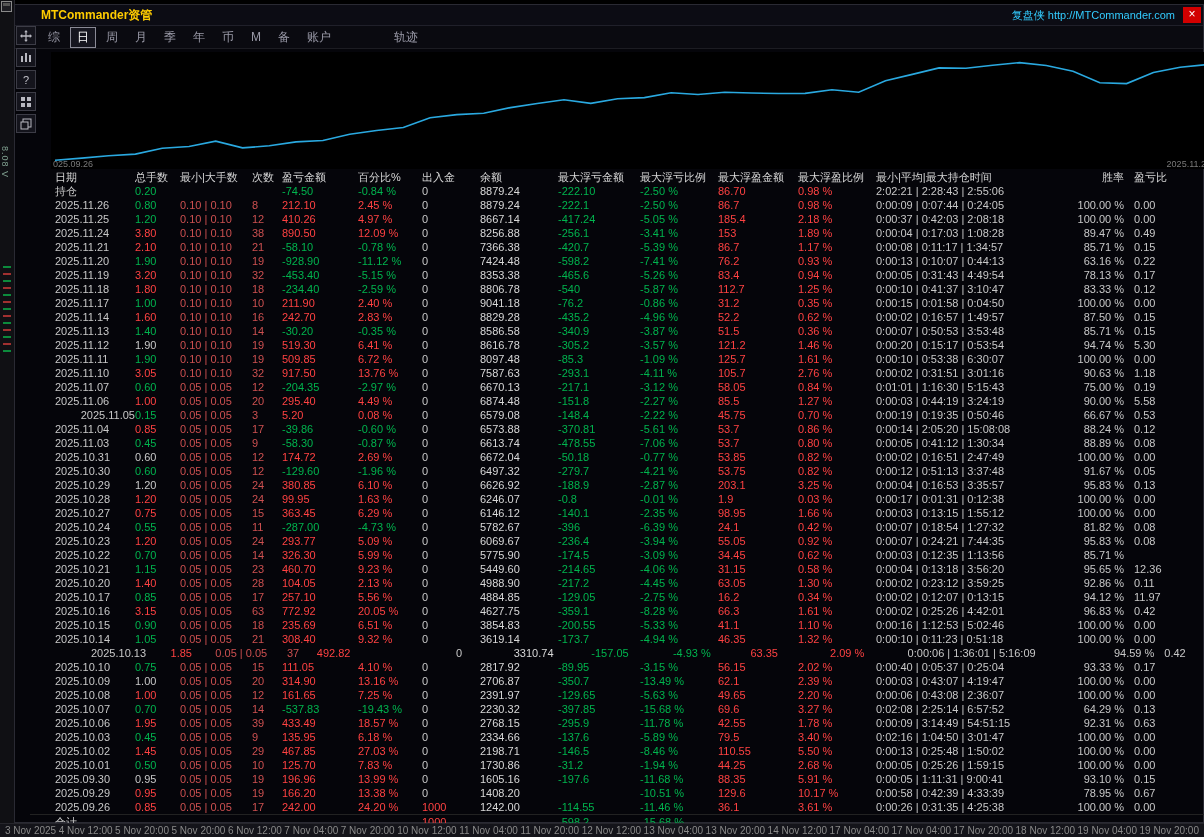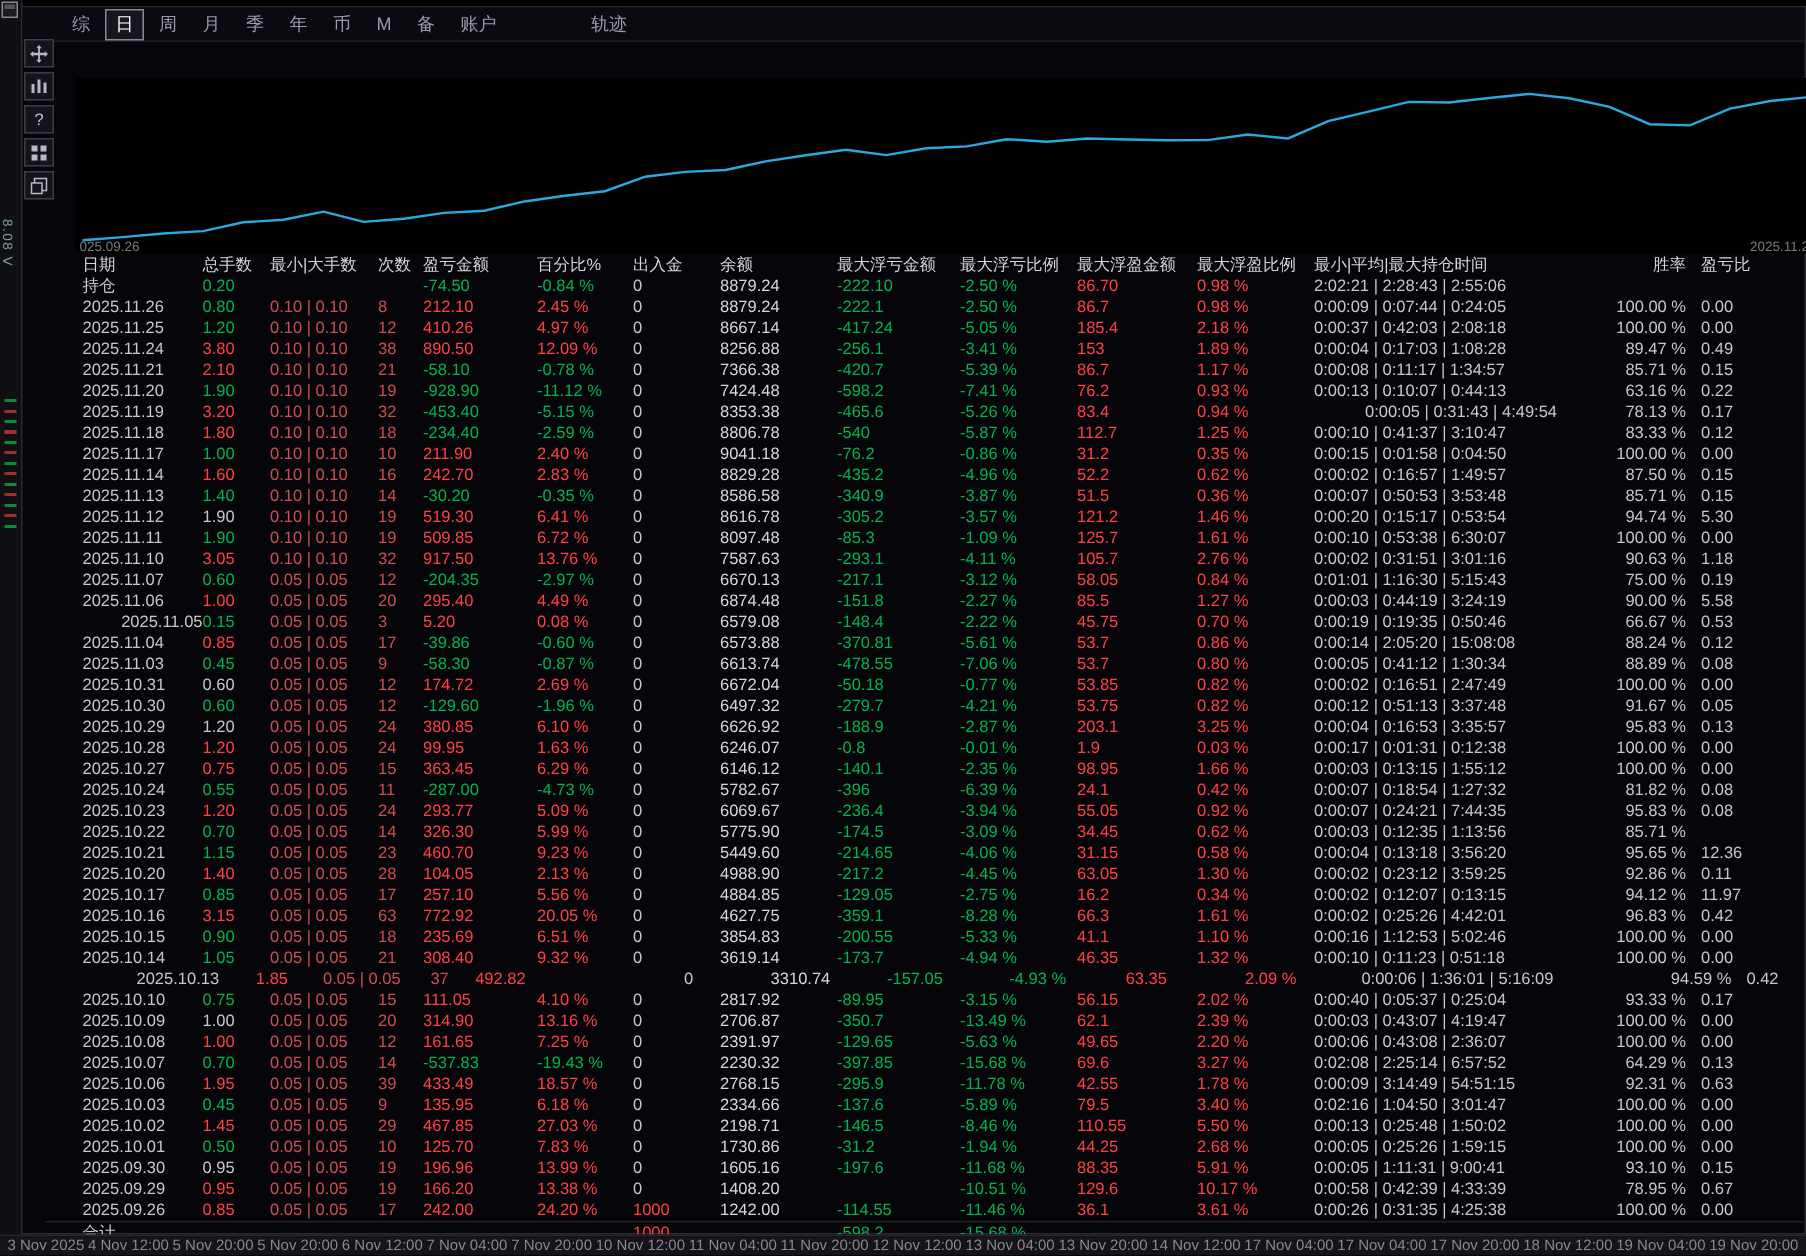--- a/index.html
+++ b/index.html
@@ -52,20 +52,26 @@
 </head>
 <body>
 
 <div class="leftstrip">
   <div class="term-icon"></div>
   <div class="vlabel">8.08 V</div>
   <div class="candles"></div>
 </div>
 
 <div class="window">
+  <div class="titlebar">
+    <span class="title">MTCommander资管</span>
+    <span class="spacer"></span>
+    <span class="link">复盘侠 http://MTCommander.com</span>
+    <span class="closebtn">×</span>
+  </div>
   <div class="menubar">
       <div class="menuitem">综</div>
       <div class="menuitem selected">日</div>
       <div class="menuitem">周</div>
       <div class="menuitem">月</div>
       <div class="menuitem">季</div>
       <div class="menuitem">年</div>
       <div class="menuitem">币</div>
       <div class="menuitem">M</div>
       <div class="menuitem">备</div>
@@ -206,21 +212,21 @@
           <div class="cell c2" style="width: 72px; color: rgb(205, 80, 80);">0.10 | 0.10</div>
           <div class="cell c3" style="width: 30px; color: rgb(205, 80, 80);">32</div>
           <div class="cell c4" style="width: 76px; color: rgb(0, 180, 78);">-453.40</div>
           <div class="cell c5" style="width: 64px; color: rgb(0, 180, 78);">-5.15 %</div>
           <div class="cell c6" style="width: 58px; color: rgb(200, 200, 200);">0</div>
           <div class="cell c7" style="width: 78px; color: rgb(216, 216, 216);">8353.38</div>
           <div class="cell c8" style="width: 82px; color: rgb(0, 180, 78);">-465.6</div>
           <div class="cell c9" style="width: 78px; color: rgb(0, 180, 78);">-5.26 %</div>
           <div class="cell c10" style="width: 80px; color: rgb(255, 66, 66);">83.4</div>
           <div class="cell c11" style="width: 78px; color: rgb(255, 66, 66);">0.94 %</div>
-          <div class="cell c12" style="width: 196px; color: rgb(200, 200, 200); text-align: center;">0:00:05 | 0:31:43 | 4:49:54</div>
+          <div class="cell c12" style="width: 196px; color: rgb(200, 200, 200);">0:00:05 | 0:31:43 | 4:49:54</div>
           <div class="cell c13 rt" style="width: 62px; color: rgb(200, 200, 200);">78.13 %</div>
           <div class="cell c14" style="width: 54px; color: rgb(200, 200, 200);">0.17</div>
         </div>
         <div class="trow">
           <div class="cell c0" style="width: 80px; color: rgb(200, 200, 200);">2025.11.18</div>
           <div class="cell c1" style="width: 45px; color: rgb(255, 66, 66);">1.80</div>
           <div class="cell c2" style="width: 72px; color: rgb(205, 80, 80);">0.10 | 0.10</div>
           <div class="cell c3" style="width: 30px; color: rgb(205, 80, 80);">18</div>
           <div class="cell c4" style="width: 76px; color: rgb(0, 180, 78);">-234.40</div>
           <div class="cell c5" style="width: 64px; color: rgb(0, 180, 78);">-2.59 %</div>

